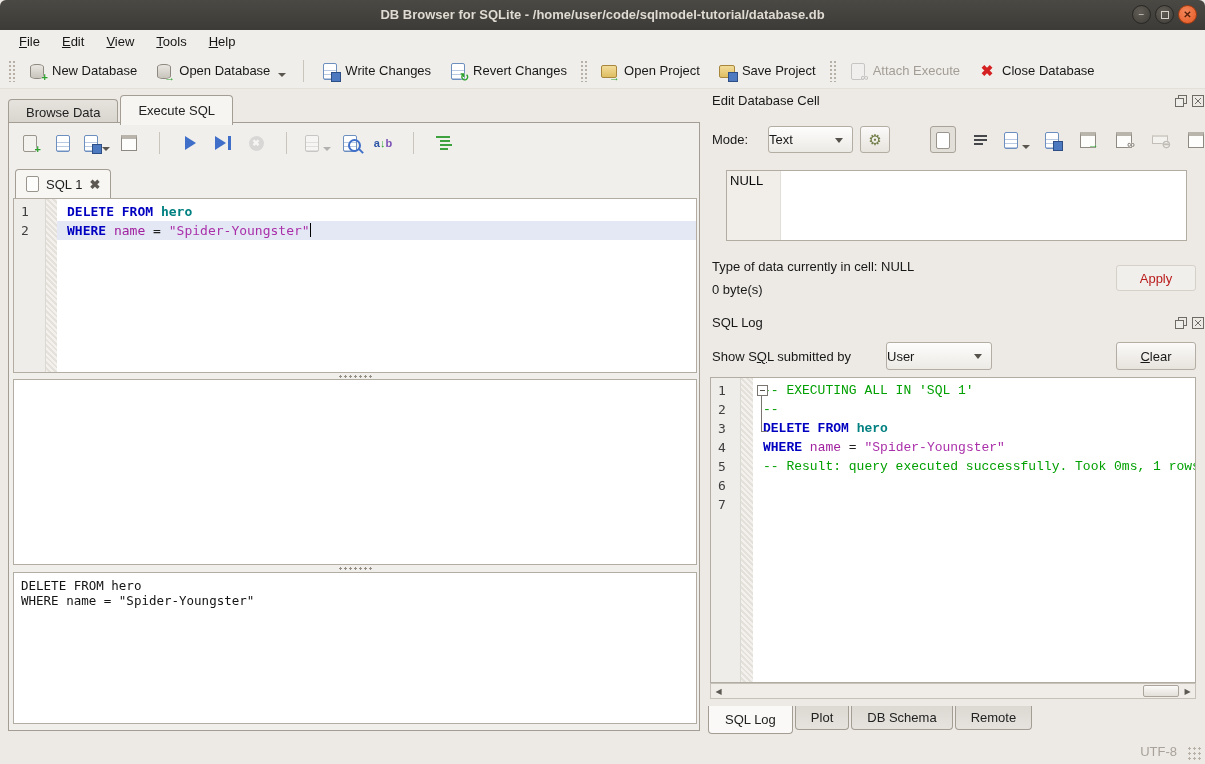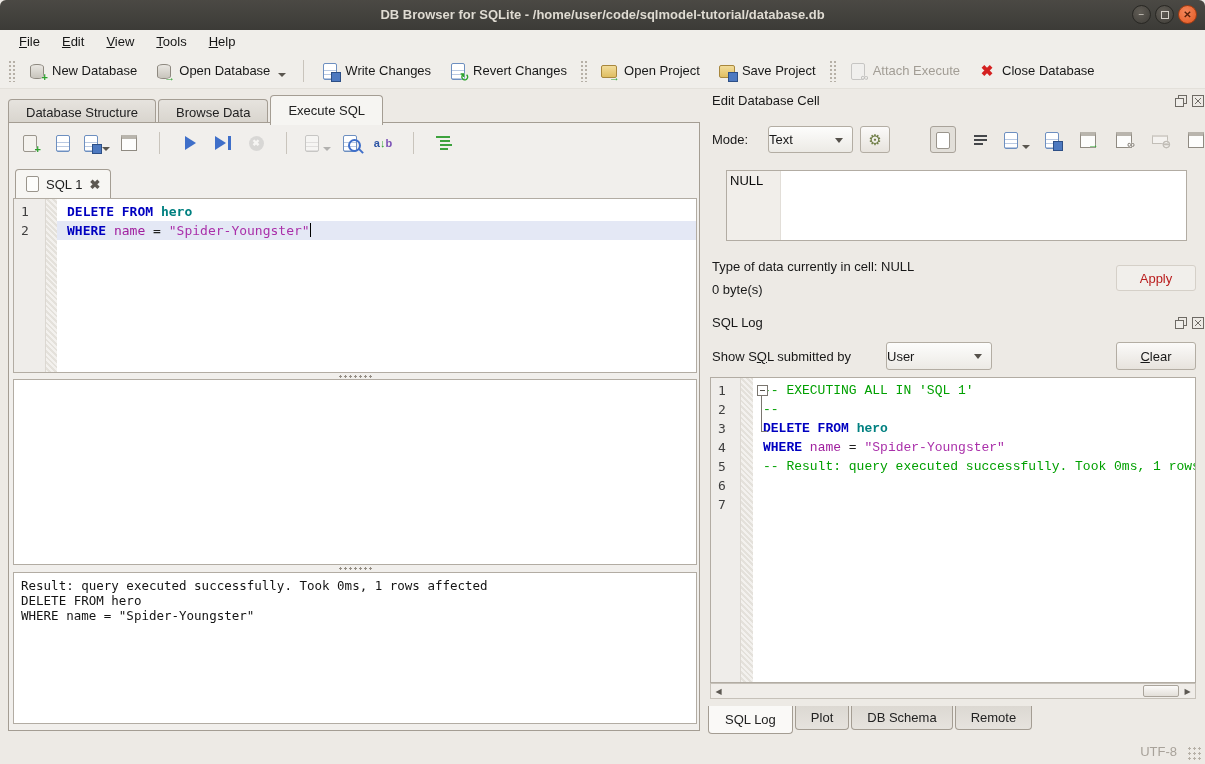--- a/index.html
+++ b/index.html
@@ -228,21 +228,20 @@
       </span>
     <span>Attach Execute</span>
   </div>
   <div class="tb-btn">
     <span class="redx">✖</span>
     <span>Close Database</span>
   </div>
 </div>
 
 <div class="abs main-tabs">
-  <div class="mtab">Database Structure</div>
   <div class="mtab">Browse Data</div>
   <div class="mtab active">Execute SQL</div>
 </div>
 
 <div class="abs frame">
 
   <div class="sql-toolbar">
     <span class="sicon">
         <span class="ic">
           <span class="doc plain"></span>
@@ -328,21 +327,20 @@
       <span class="dots"></span>
     </div>
 
   <div class="results"></div>
 
   <div class="hsplit" style="top:442px;">
       <span class="dots"></span>
     </div>
 
   <div class="output">
-      <div>Result: query executed successfully. Took 0ms, 1 rows affected</div>
       <div>DELETE FROM hero</div>
       <div>WHERE name = "Spider-Youngster"</div>
     </div>
 </div>
 
 <div class="abs dock-title" style="left:712px;top:93px;">Edit Database Cell</div>
 <div class="dockbtns" style="left:1174px;top:94px;position:absolute;">
   <span class="dockbtn">
       <svg width="12" height="12">
         <rect x="3.5" y="0.5" width="8" height="8" fill="none" stroke="#6e6a64"></rect>

